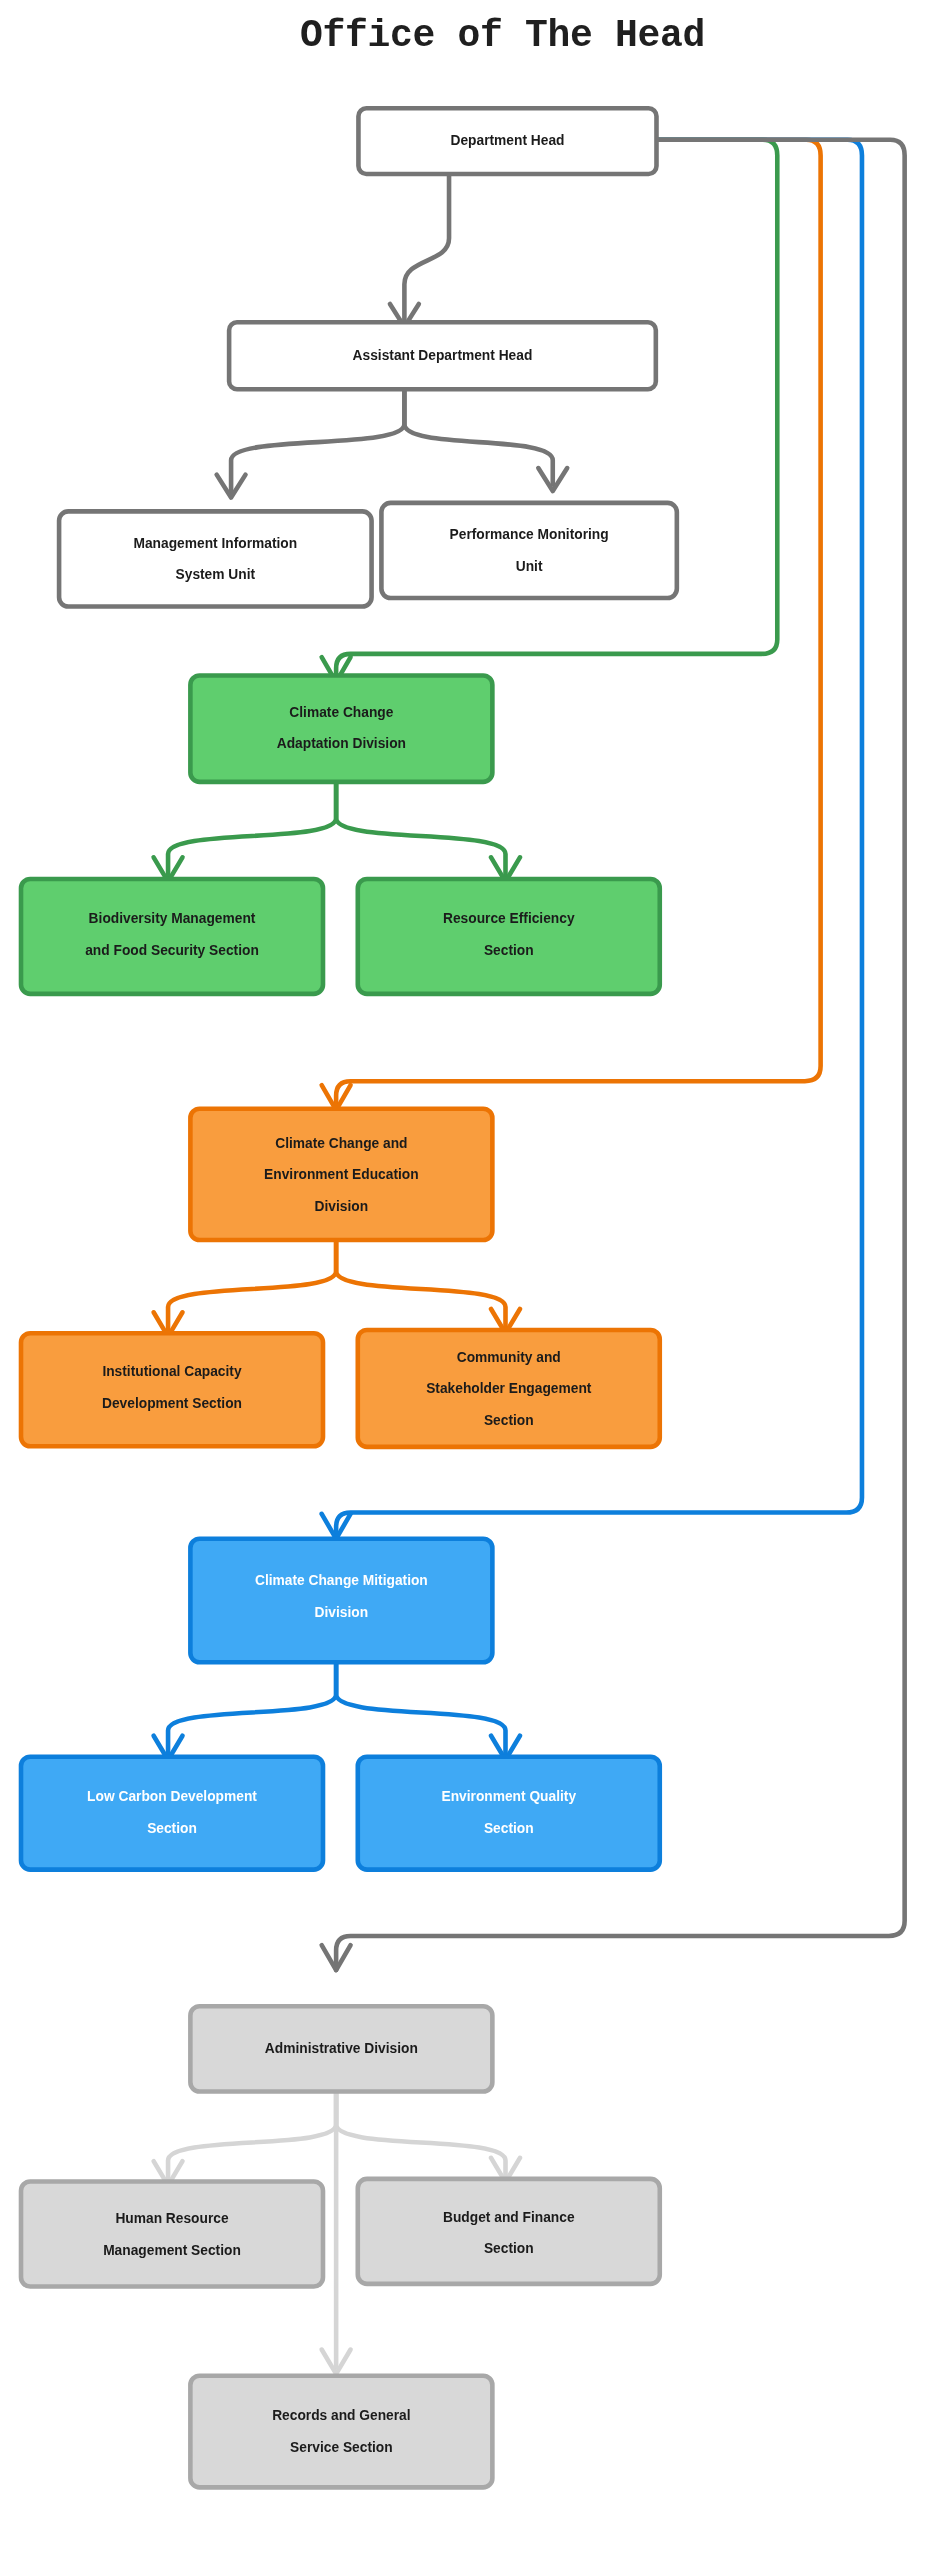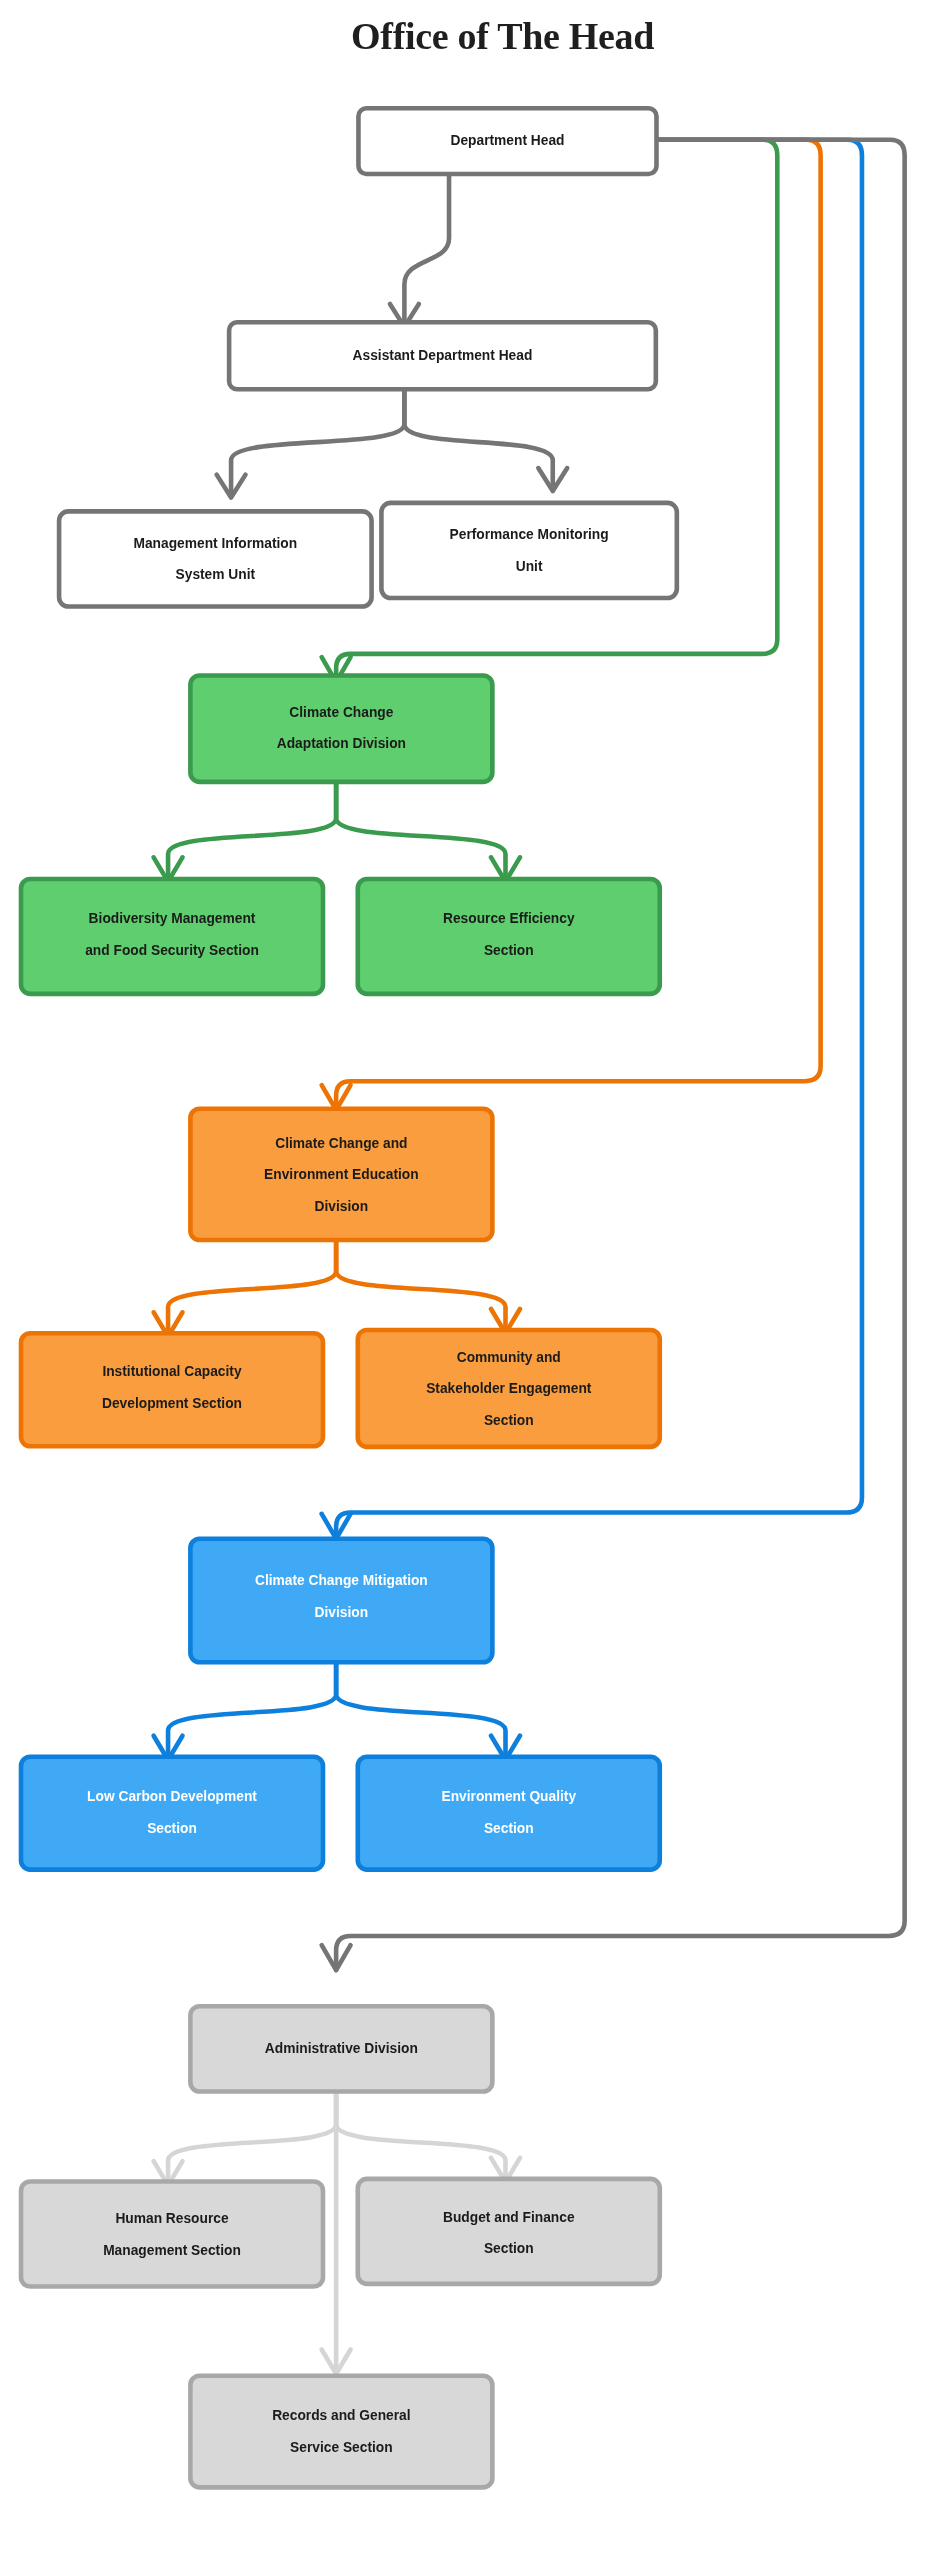--- a/index.html
+++ b/index.html
@@ -22,21 +22,21 @@
   #chart-title {
     position: absolute;
     left: 0;
     top: 14.4px;
     width: 946px;
     text-align: center;
     font-size: 38px;
     font-weight: bold;
     color: #1f1f1f;
     letter-spacing: -0.3px;
-    font-family: Liberation Serif, serif;
+    font-family: Liberation Mono, monospace;
     white-space: nowrap;
   }
   
   #chart-title span { display:inline-block; transform: translateX(29.6px); }
 
   svg.flow {
     position: absolute;
     left: 0;
     top: 0;
     width: 946px;

